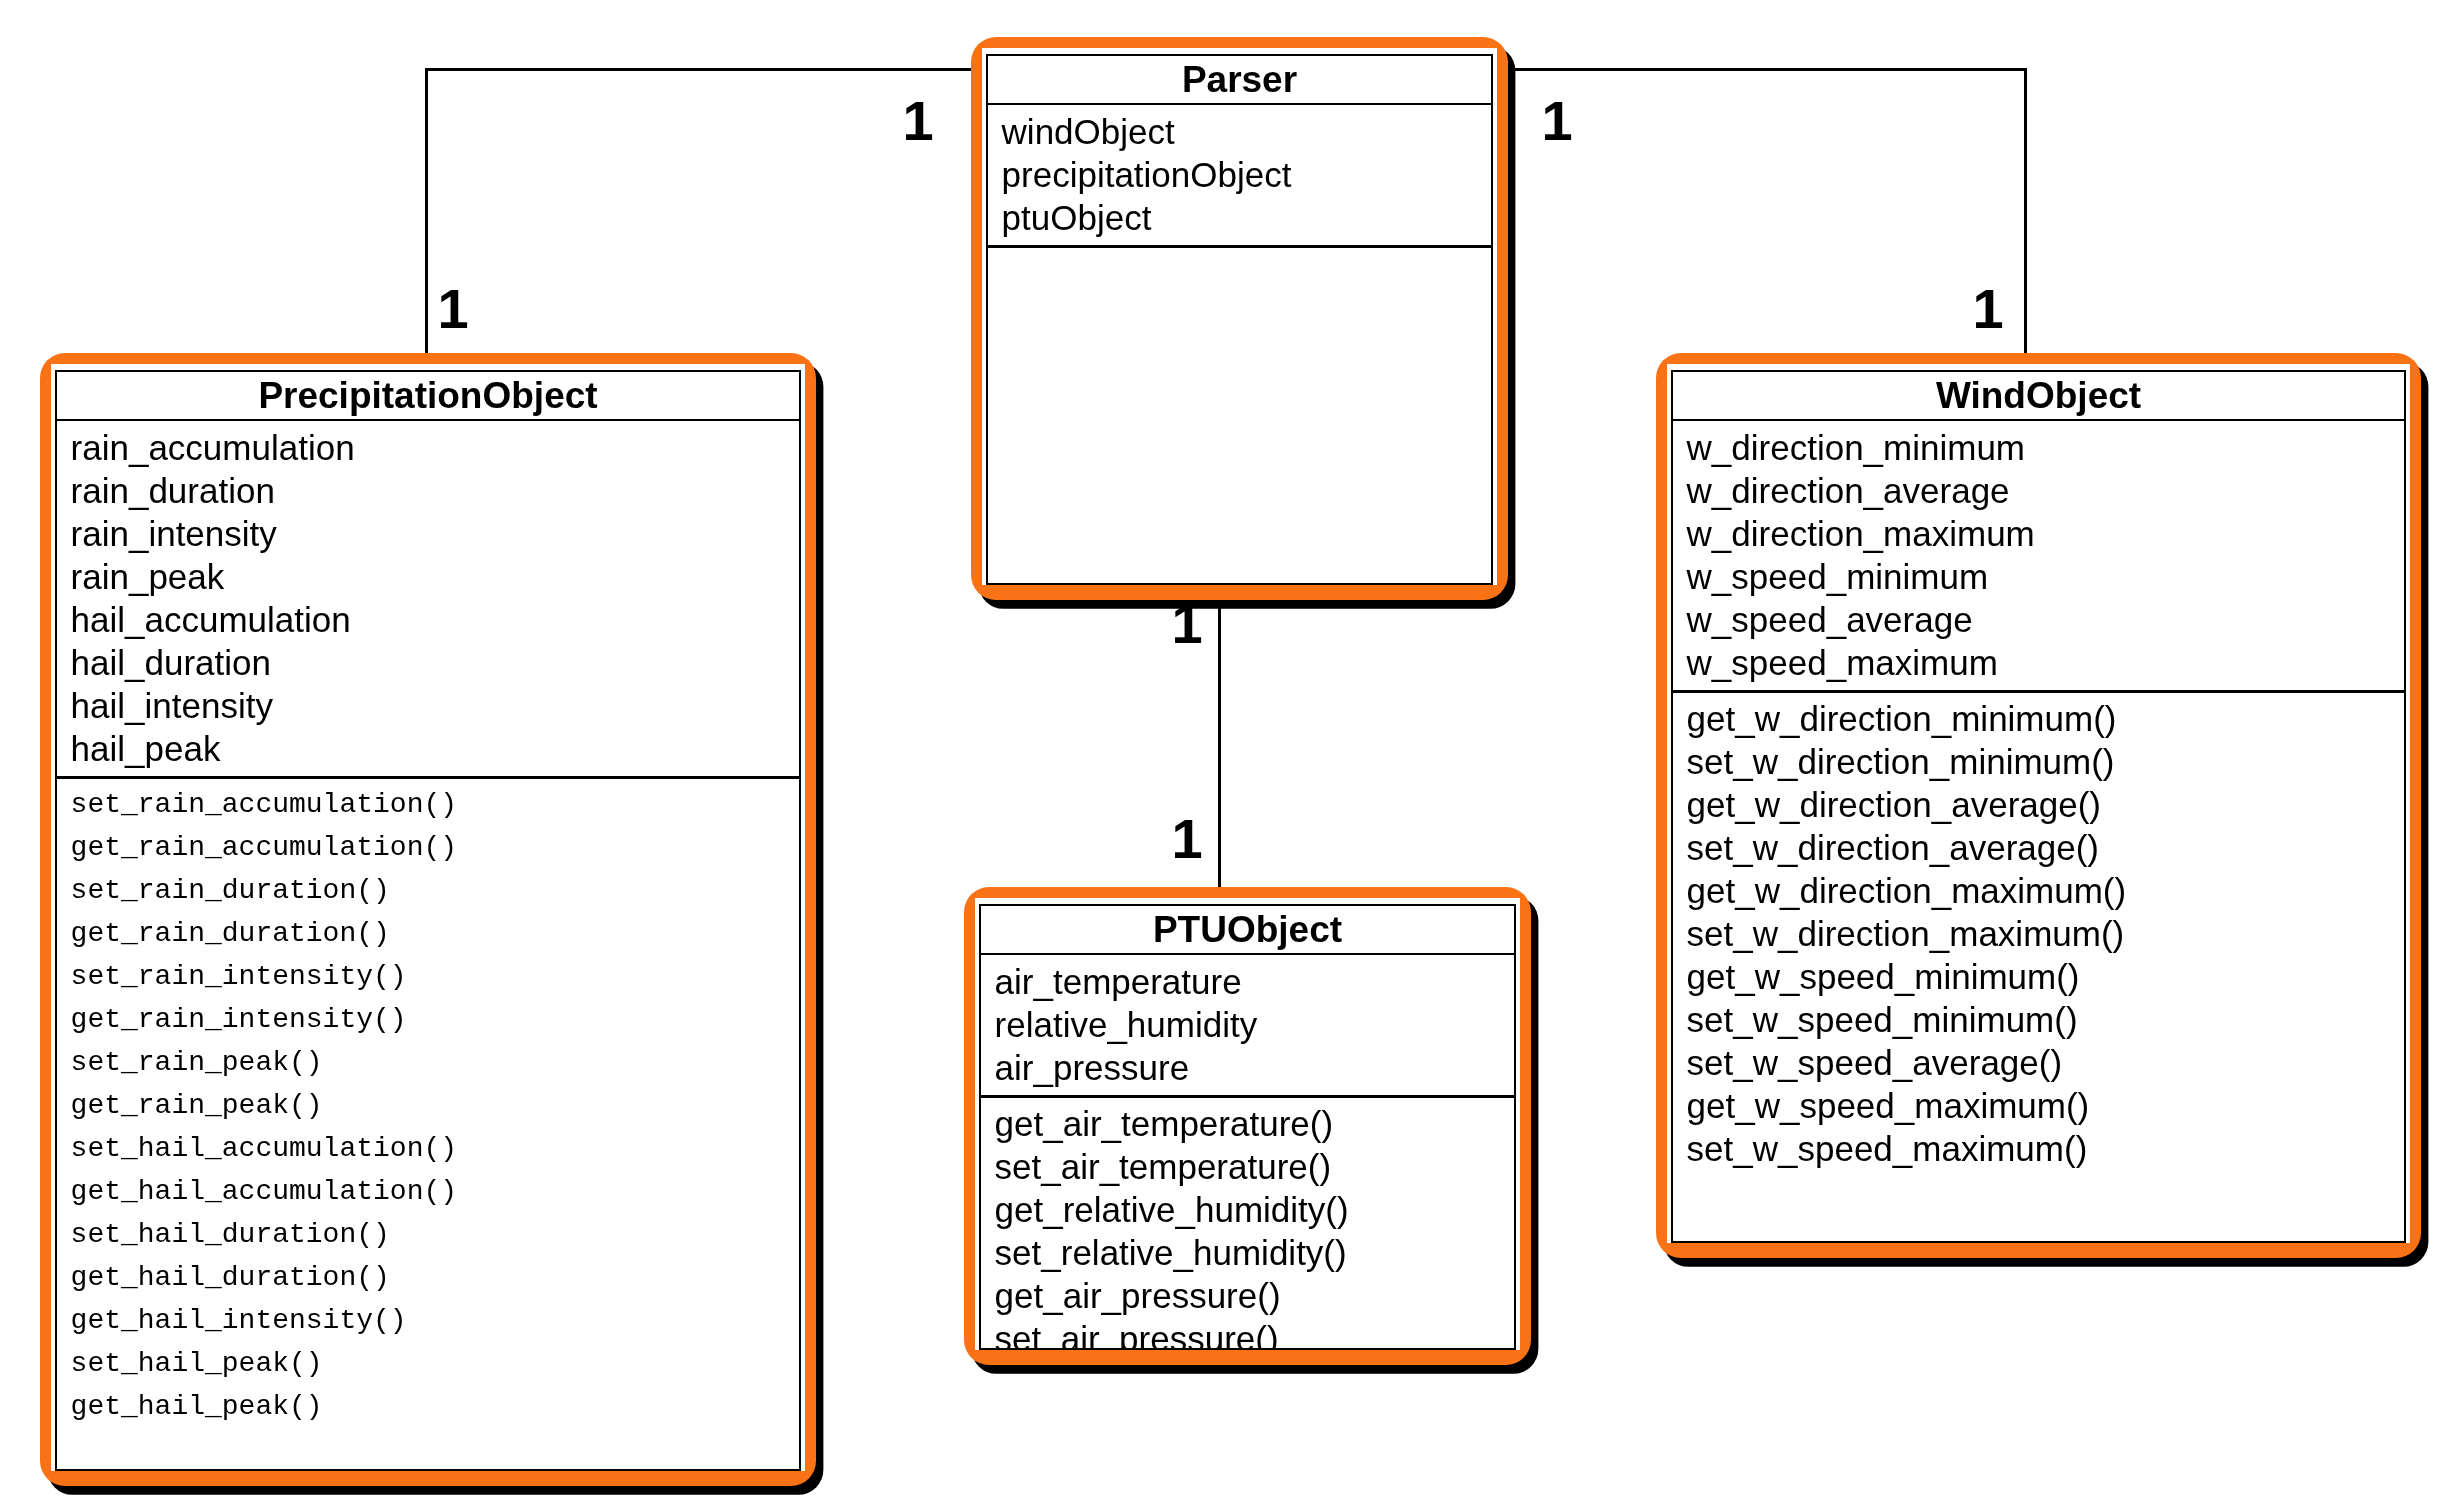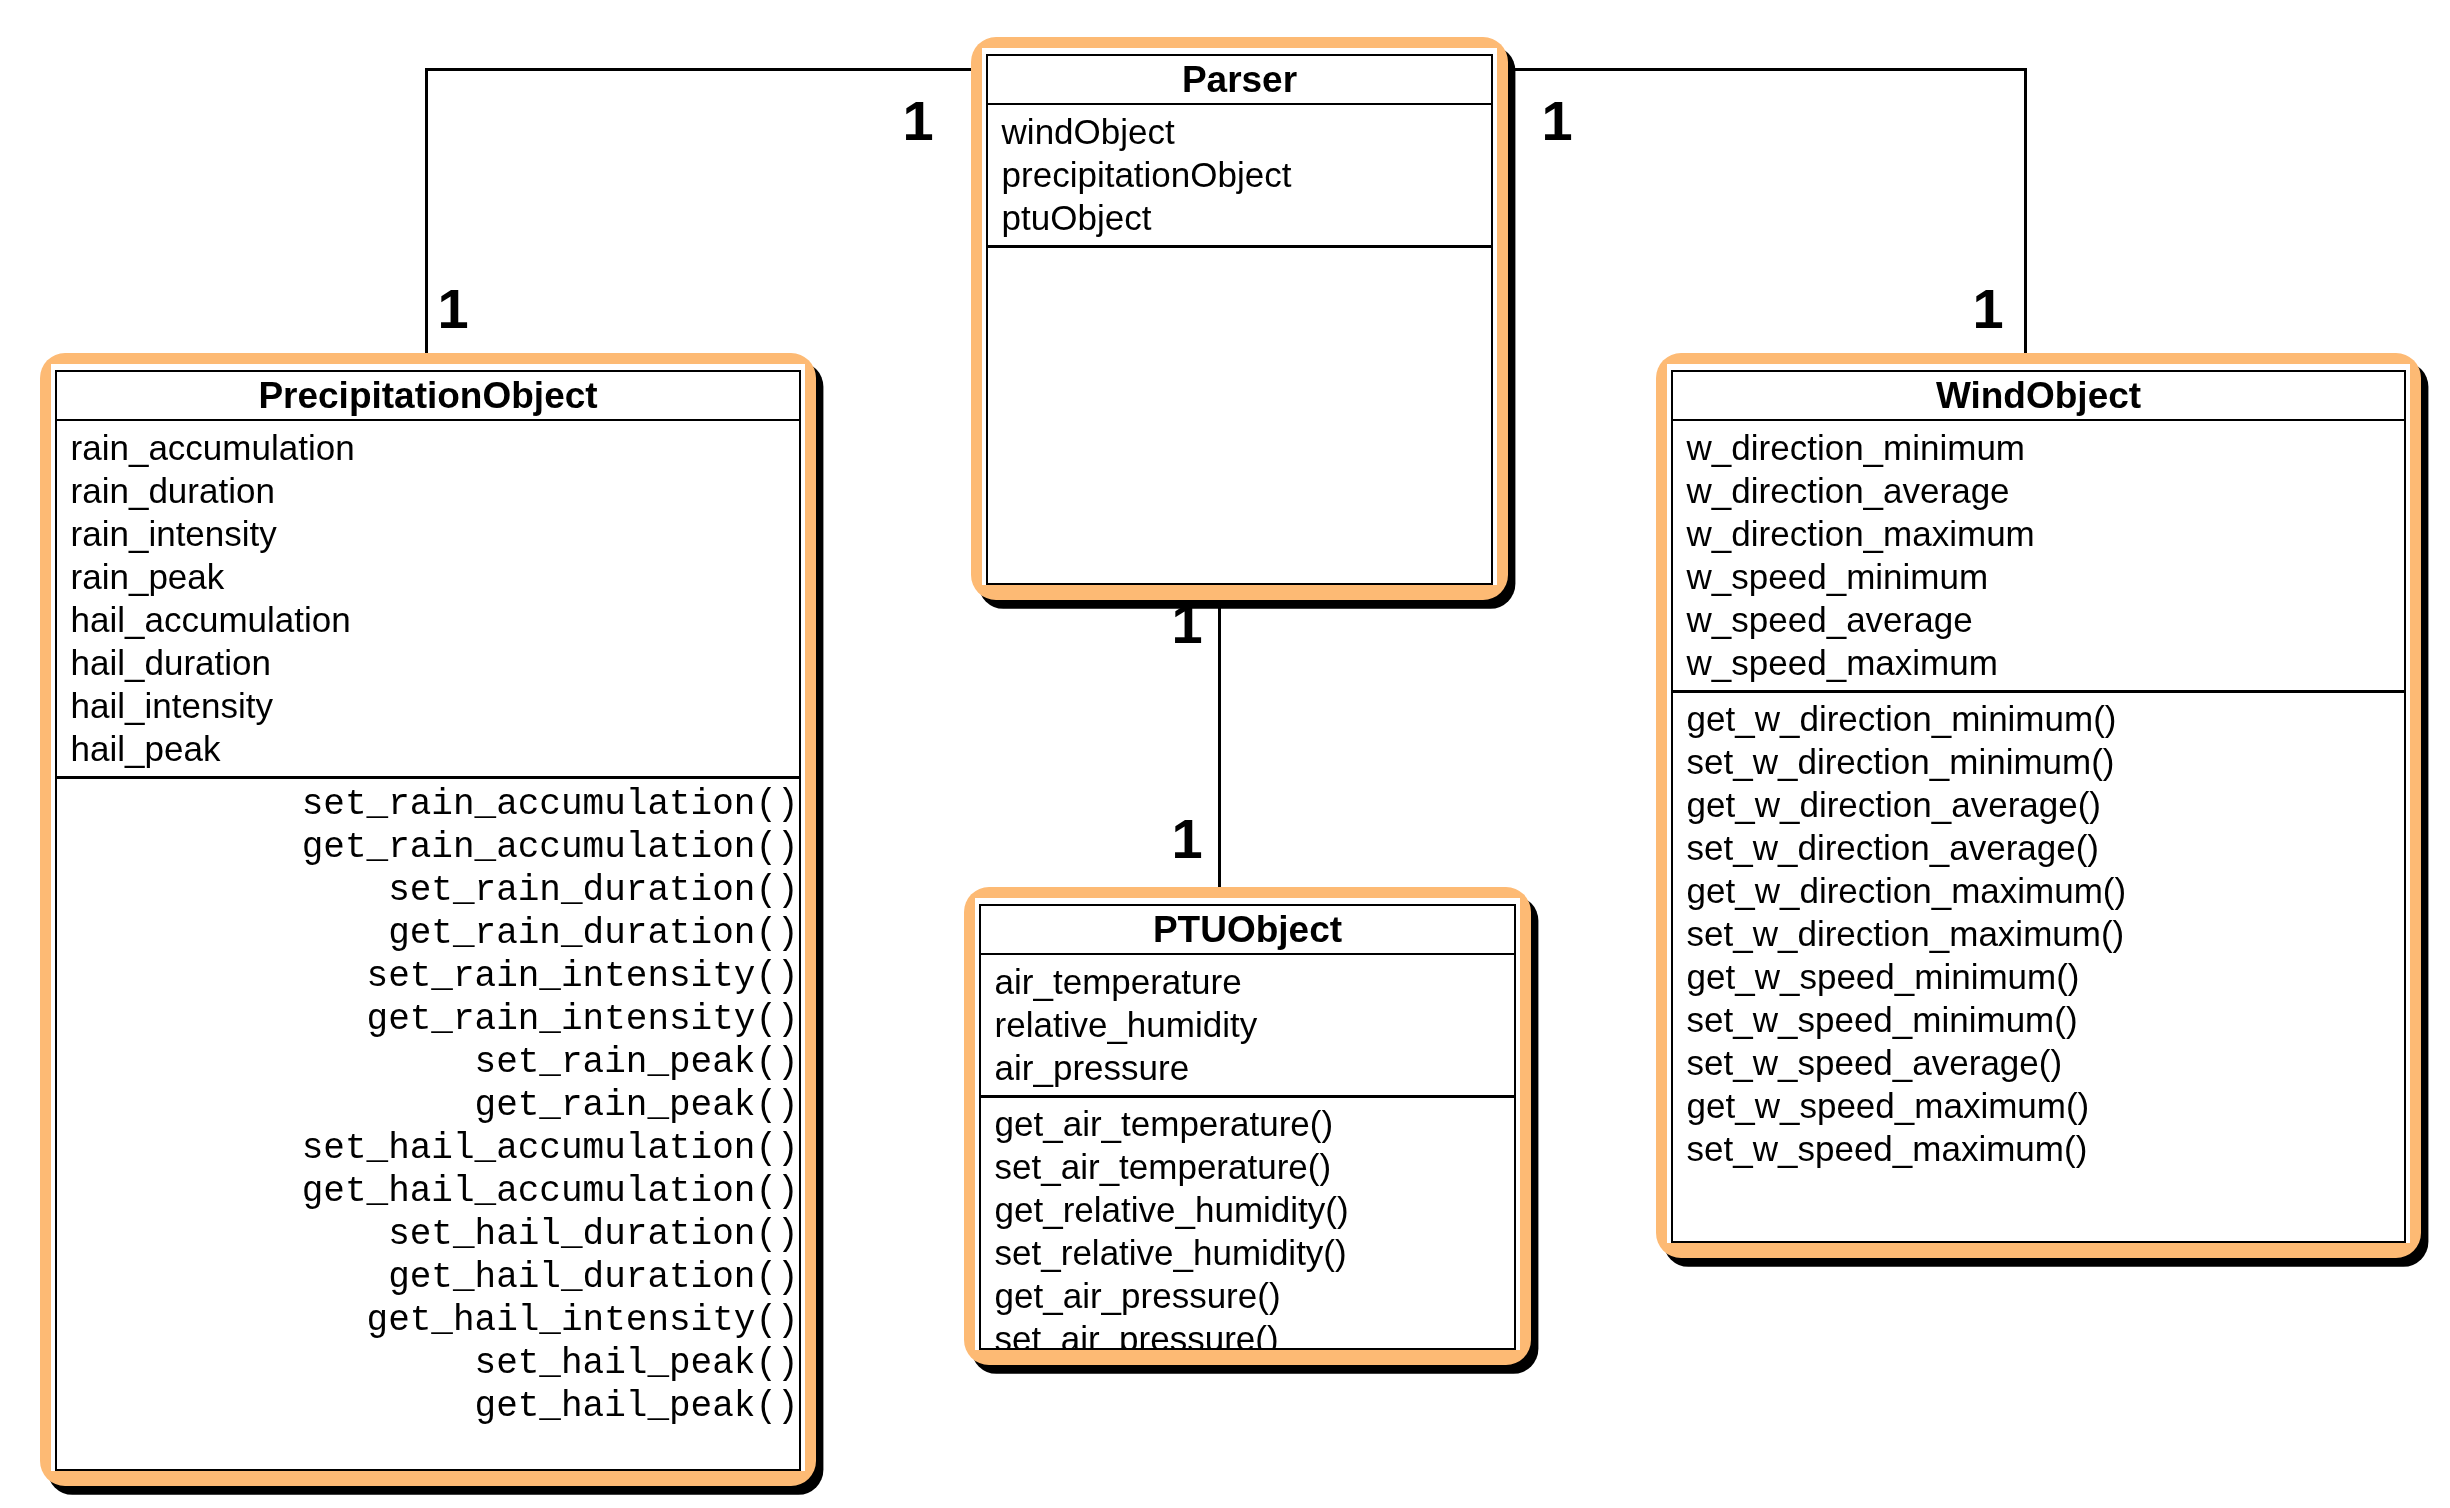--- a/index.html
+++ b/index.html
@@ -29,21 +29,21 @@
     transform: translate(-50%, -50%);
     font-size: 56px;
     font-weight: bold;
     line-height: 1;
     color: #000000;
   }
 
   
   .class-box {
     position: absolute;
-    background: #fdba74;
+    background: #f97316;
     border-radius: 25px;
     box-shadow: 7.4px 8.8px 0 0 #000000;
   }
   .class-inner {
     position: absolute;
     top: 11px;
     left: 11px;
     right: 11px;
     bottom: 14.7px;
     background: #ffffff;
@@ -78,23 +78,22 @@
   .compartment.methods {
     flex: 1 1 auto;
   }
   .row {
     font-size: 35px;
     line-height: 43px;
     white-space: nowrap;
   }
   .mono .row {
     font-family: "Liberation Mono", "DejaVu Sans Mono", monospace;
-    font-size: 36px;
+    font-size: 28px;
     line-height: 43px;
-    text-align: right;
   }
 </style>
 </head>
 <body>
 
 <div id="canvas">
 
   <div class="conn" style="left:425px; top:68px; width:550px; height:2.9px;"></div>
   <div class="conn" style="left:425px; top:68px; width:2.9px; height:288px;"></div>
   <div class="conn" style="left:1506px; top:68px; width:521px; height:2.9px;"></div>

